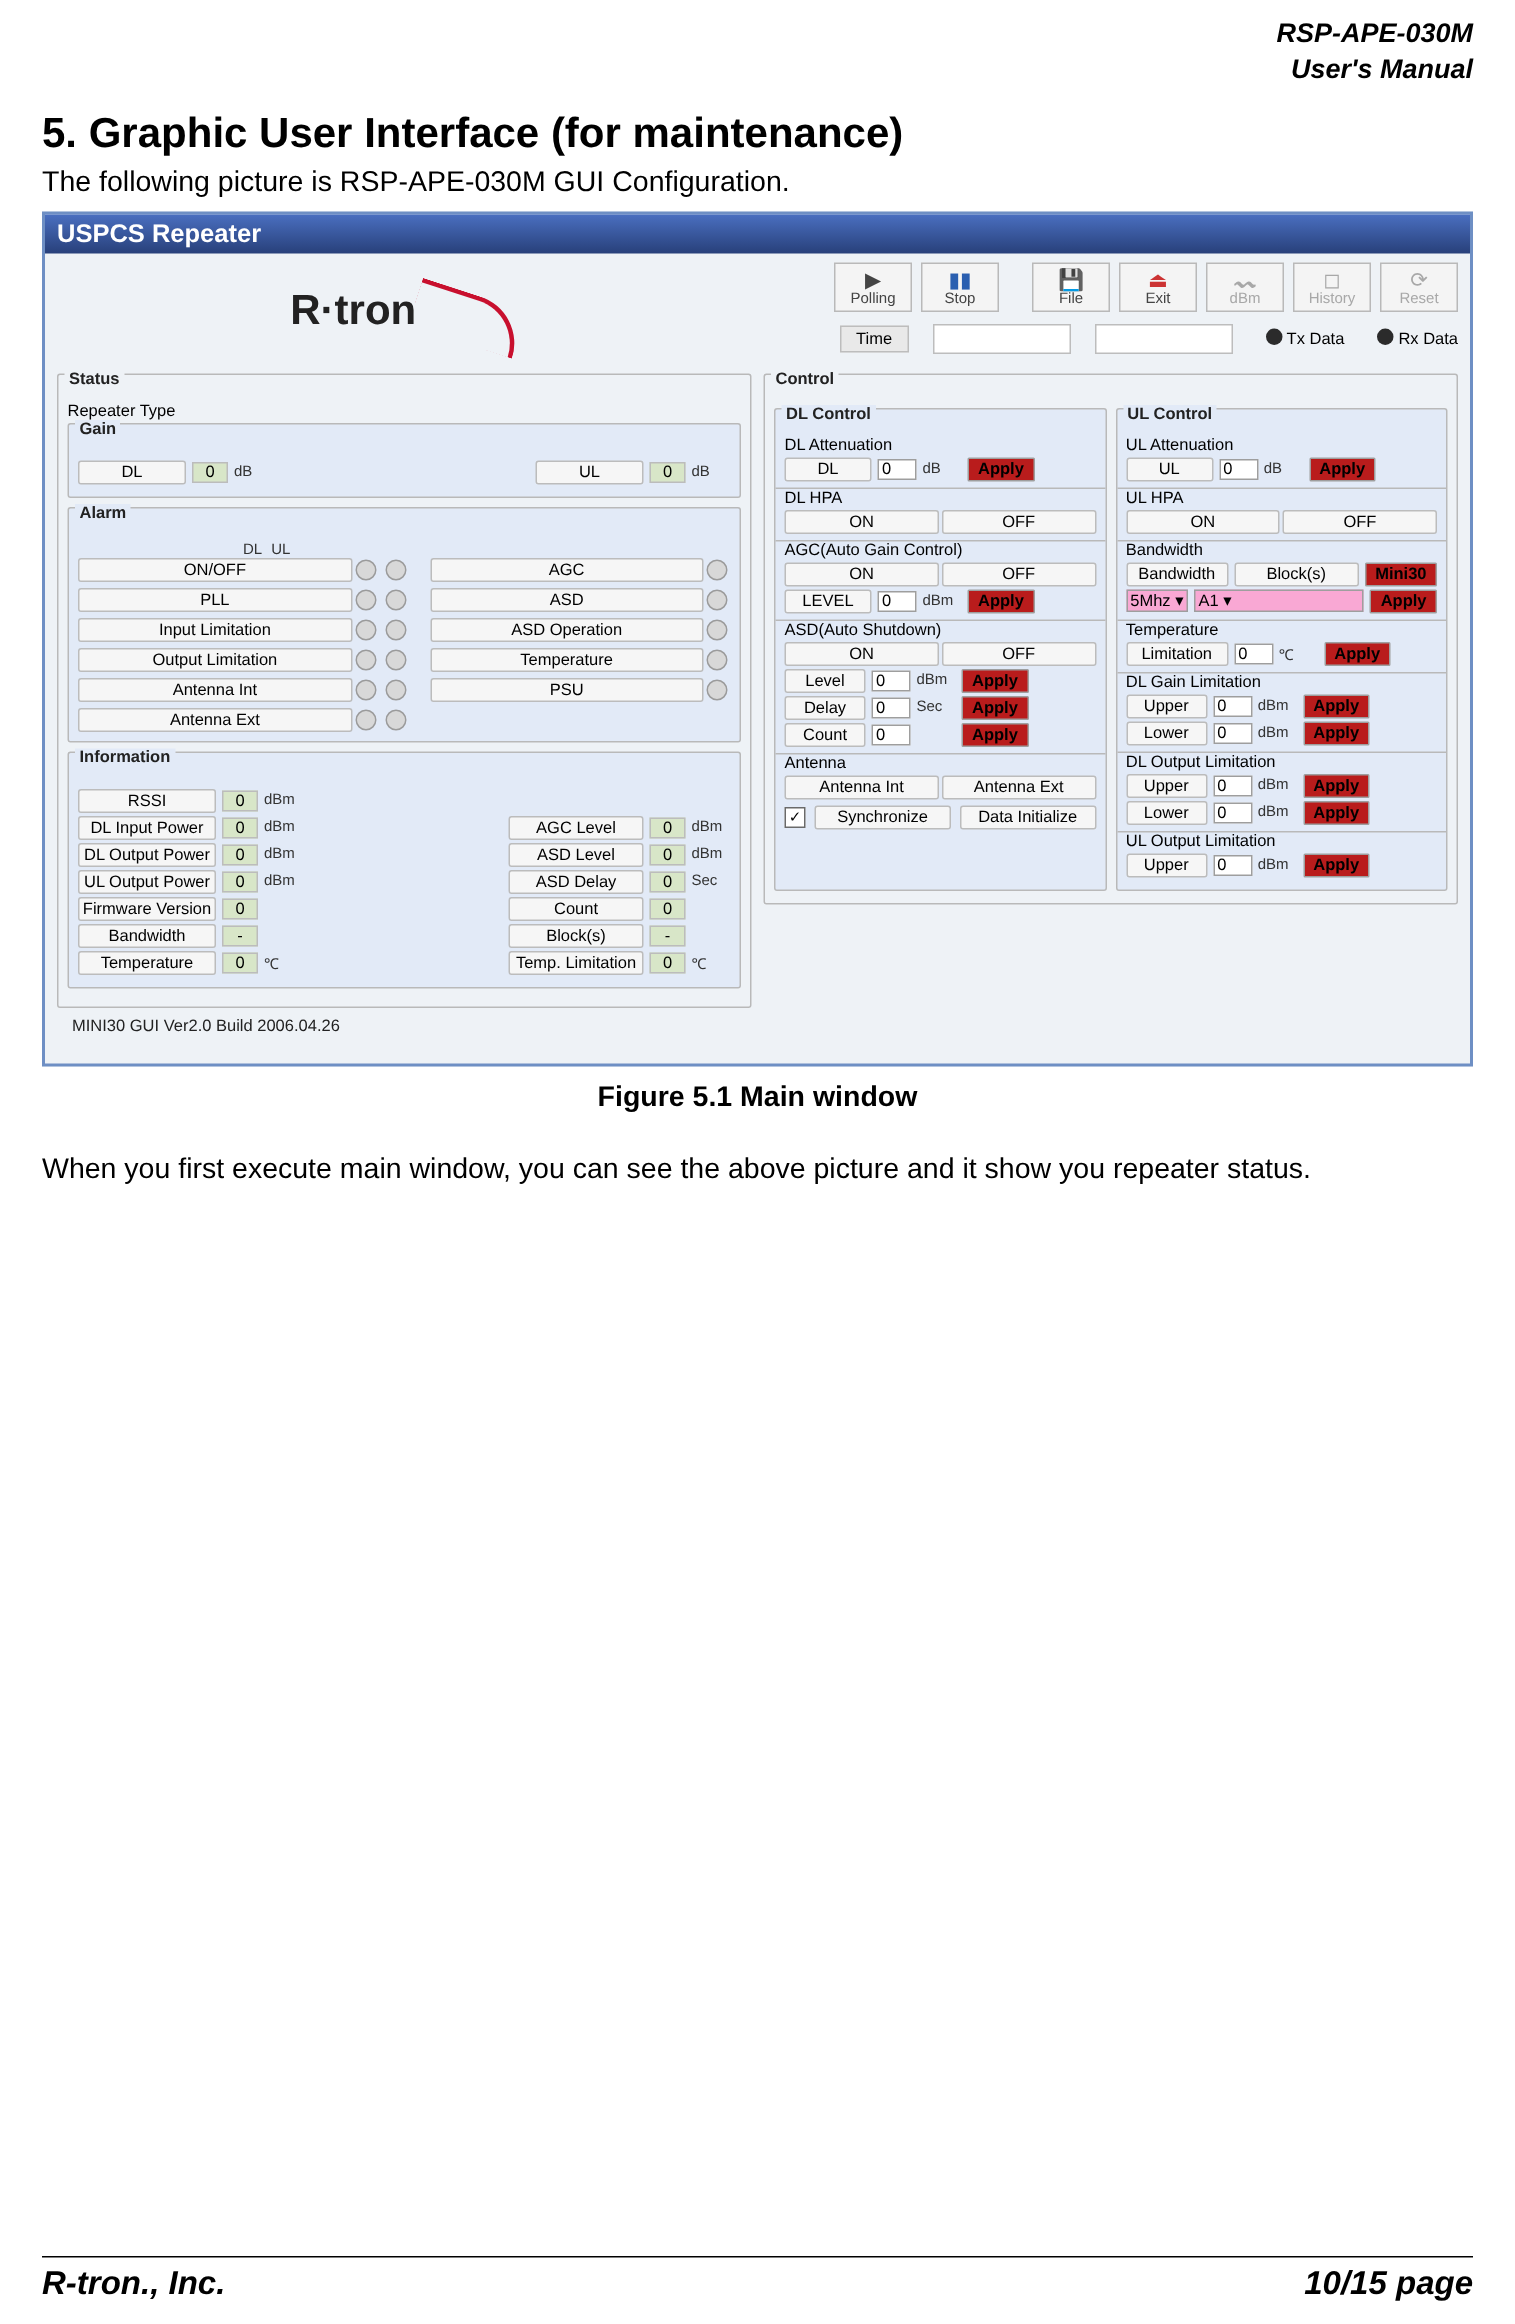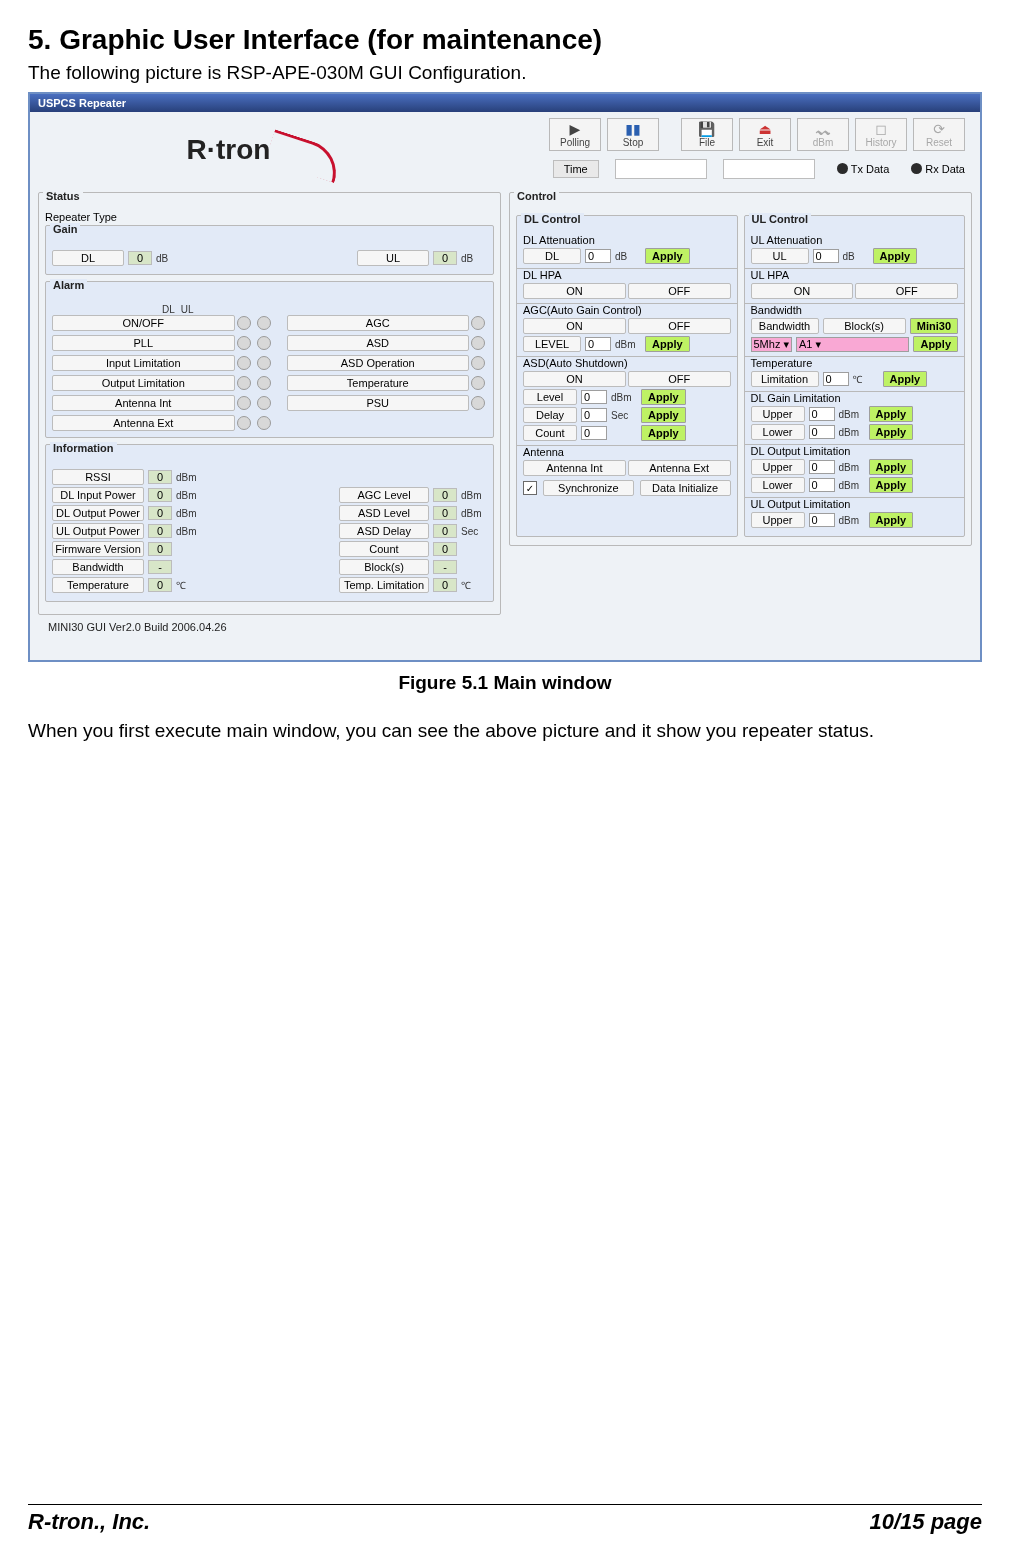--- a/index.html
+++ b/index.html
@@ -5,22 +5,22 @@
 html,body{margin:0;padding:0;background:#fff;font-family:Arial,Helvetica,sans-serif;color:#000}
 .page{width:1010px;margin:0 auto;padding:10px 28px 0 28px;box-sizing:border-box;min-height:1549px;position:relative}
 .hdr{text-align:right;font-style:italic;font-weight:bold;font-size:18px;line-height:1.35}
 h1{font-size:28px;font-weight:bold;margin:14px 0 6px 0}
 h2{font-size:24px;font-weight:bold;margin:8px 0 30px 0}
 .body{font-size:19px;margin:0 0 8px 0}
 .caption{font-weight:bold;text-align:center;font-size:19px;margin:10px 0 26px 0}
 .footer{position:absolute;left:28px;right:28px;bottom:14px;border-top:1px solid #000;display:flex;justify-content:space-between;font-weight:bold;font-style:italic;font-size:22px;padding-top:4px}
 
 .shot{border:2px solid #6e8fc4;background:#eef2f6;width:954px;height:570px;box-sizing:border-box;position:relative;font-family:Tahoma,Geneva,sans-serif}
-.tbar{background:linear-gradient(#4a6fc0,#28407a);color:#fff;font-weight:bold;padding:3px 8px;font-size:11px}
-.topstrip{display:flex;justify-content:center;padding:6px 8px 0 8px}
+.tbar{background:linear-gradient(#4a6fc0,#28407a);color:#fff;font-weight:bold;padding:3px 8px;font-size:17px}
+.topstrip{display:flex;justify-content:flex-end;padding:6px 8px 0 8px}
 .logo{width:440px;height:64px;display:flex;align-items:center;justify-content:center}
 .logo-text{font-size:28px;font-weight:bold;color:#222;position:relative}
 .logo-swoosh{width:70px;height:30px;border:3px solid #c8102e;border-left:none;border-bottom:none;border-radius:0 50px 0 0;display:inline-block;transform:rotate(18deg) translateY(6px)}
 .btns{display:flex;gap:6px;flex-wrap:wrap;justify-content:flex-end;width:480px}
 .btncol{display:flex;flex-direction:column;align-items:center;border:1px solid #b9b9b9;background:#f4f4f4;padding:2px 4px;width:42px;font-size:10px;color:#444}
 .btncol.dis{color:#a8a8a8}
 .btncol .ic{font-size:14px;height:16px}
 .timebar{display:flex;gap:16px;align-items:center;margin-top:4px;font-size:11px}
 .timebar .lab{background:#e9e9e9;border:1px solid #bdbdbd;padding:2px 10px}
 .timebar .slot{background:#fff;border:1px solid #bdbdbd;width:90px;height:18px}
@@ -33,37 +33,41 @@
 .fs>.lg{position:relative;top:-11px;left:-2px;background:inherit;font-size:11px;font-weight:bold;padding:0 3px;display:inline-block;color:#222}
 .fs .lg2{font-size:11px;font-weight:normal;margin:-4px 0 2px 0}
 .row{display:flex;align-items:center;gap:4px;margin:2px 0;font-size:11px}
 .chip{background:#f6f6f6;border:1px solid #bcbcbc;border-radius:2px;padding:1px 0;text-align:center;font-size:11px;flex:0 0 auto}
 .val{background:#d8e6c8;border:1px solid #bcbcbc;width:22px;text-align:center;font-size:11px}
 .unit{font-size:10px;color:#333;width:26px}
 .dot{width:12px;height:12px;border-radius:50%;background:#d8d8d8;border:1px solid #9b9b9b;flex:0 0 auto}
 .almcols{display:grid;grid-template-columns:1fr 16px 16px 6px 1fr 16px;gap:4px;align-items:center;font-size:11px}
 .almcols .chip{width:100%}
 .dlul{display:flex;gap:6px;font-size:10px;color:#333;margin-left:110px}
-.btn{background:#bef264;border:1px solid #9e9e9e;border-radius:1px;font-size:11px;padding:1px 6px;font-weight:bold}
+.btn{background:#b91c1c;border:1px solid #9e9e9e;border-radius:1px;font-size:11px;padding:1px 6px;font-weight:bold}
 .half{display:flex;gap:2px}
 .half .chip{flex:1}
 .inp{background:#fff;border:1px solid #9e9e9e;width:50px;font-size:11px;padding:0 2px}
 .sel{background:#f9a8d4;border:1px solid #9e9e9e;font-size:11px;padding:0 2px}
 .divider{height:1px;background:#b9b9b9;margin:4px -6px}
 .sync{display:flex;gap:6px;align-items:center;font-size:11px;margin-top:4px}
 .cb{width:12px;height:12px;border:1px solid #6a6a6a;background:#fff;display:inline-flex;align-items:center;justify-content:center;font-size:10px}
 .ver{font-size:11px;padding:0 0 2px 10px;color:#222}
 .col2{display:flex;gap:6px}
 .col2>.fs{flex:1}
 .w90{width:90px}.w88{width:88px}.w70{width:70px}.w66{width:66px}.w56{width:56px}.w52{width:52px}
 </style>
 </head>
 <body>
 
 <div class="page">
+  <div class="hdr">
+    <div>RSP-APE-030M</div>
+    <div>User's Manual</div>
+  </div>
   <h1>5. Graphic User Interface (for maintenance)</h1>
   <p class="body">The following picture is RSP-APE-030M GUI Configuration.</p>
 
   <div class="shot">
     <div class="tbar">USPCS Repeater</div>
 
     <div class="topstrip">
       <div class="logo">
         <span class="logo-text">R·tron</span>
         <span class="logo-swoosh"></span>

